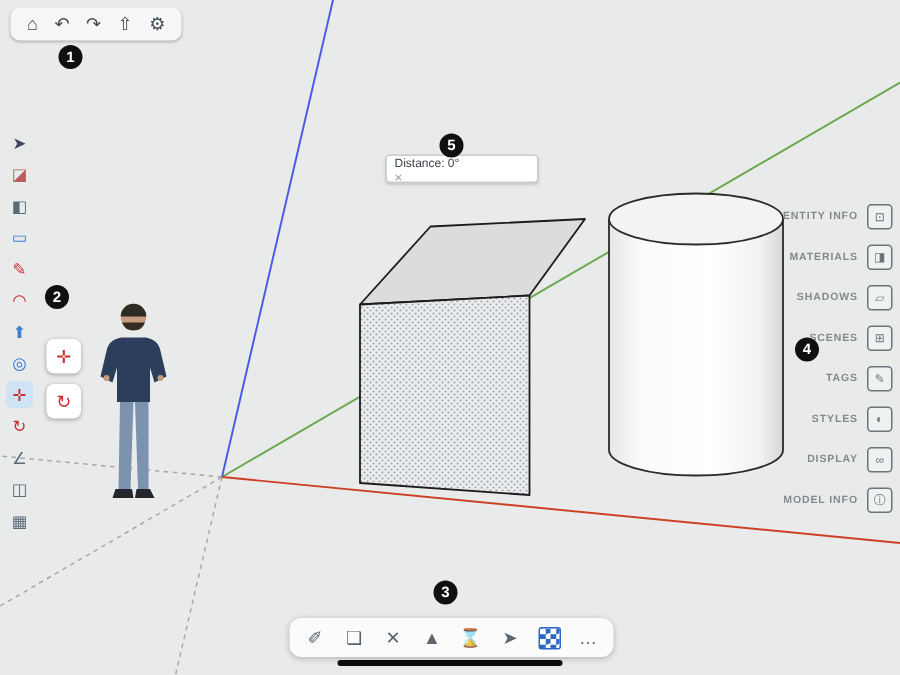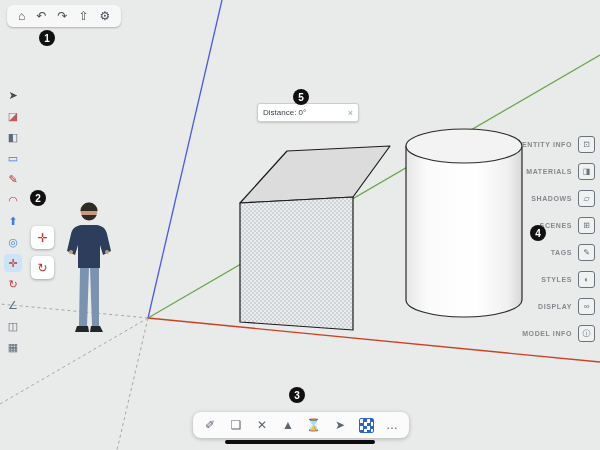--- a/index.html
+++ b/index.html
@@ -19,23 +19,23 @@
   .left-rail .btn{width:18px;height:18px;font-size:11px;border-radius:4px;}
   .c-dark{color:#3e4a56}.c-pink{color:#b85c5c}.c-slate{color:#5c6b7a}
   .c-blue{color:#3f7fd6}.c-red{color:#c9302c}
   .selected{background:#cfe3f7;}
 
   .flyout{position:absolute;left:31px;top:226px;display:flex;flex-direction:column;gap:7px;}
   .flyout .btn{width:23px;height:23px;background:#fff;border-radius:5px;
                box-shadow:0 1px 3px rgba(0,0,0,.3);color:#c9302c;font-size:12px;}
 
   .measure-box{position:absolute;left:257px;top:103px;width:90px;height:17px;background:#fff;
-               border:1px solid #c9ccd0;border-radius:3px;display:flex;align-items:center;
+               border:1px solid #c9ccd0;border-radius:3px;display:flex;align-items:flex-start;
                justify-content:space-between;font-size:8px;color:#3c4248;padding:0 5px;
-               box-shadow:0 1px 2px rgba(0,0,0,.15);}
+               box-shadow:0 1px 2px rgba(0,0,0,.15);flex-direction:column;}
   .measure-box .close{color:#9aa0a6;font-size:9px;cursor:pointer;}
 
   .rpanel{position:absolute;right:5px;top:131px;}
   .rrow{display:flex;align-items:center;justify-content:flex-end;gap:6px;height:27px;cursor:pointer;}
   .rlabel{font-size:7px;font-weight:bold;letter-spacing:.6px;color:#84898e;}
   .ricon{width:15px;height:15px;border:1px solid #6b747c;border-radius:3px;display:flex;
          align-items:center;justify-content:center;font-size:8px;color:#6b747c;
          background:rgba(255,255,255,.35);}
 
   .bottombar{position:absolute;left:193px;top:412px;width:216px;height:26px;background:#fbfbfb;

